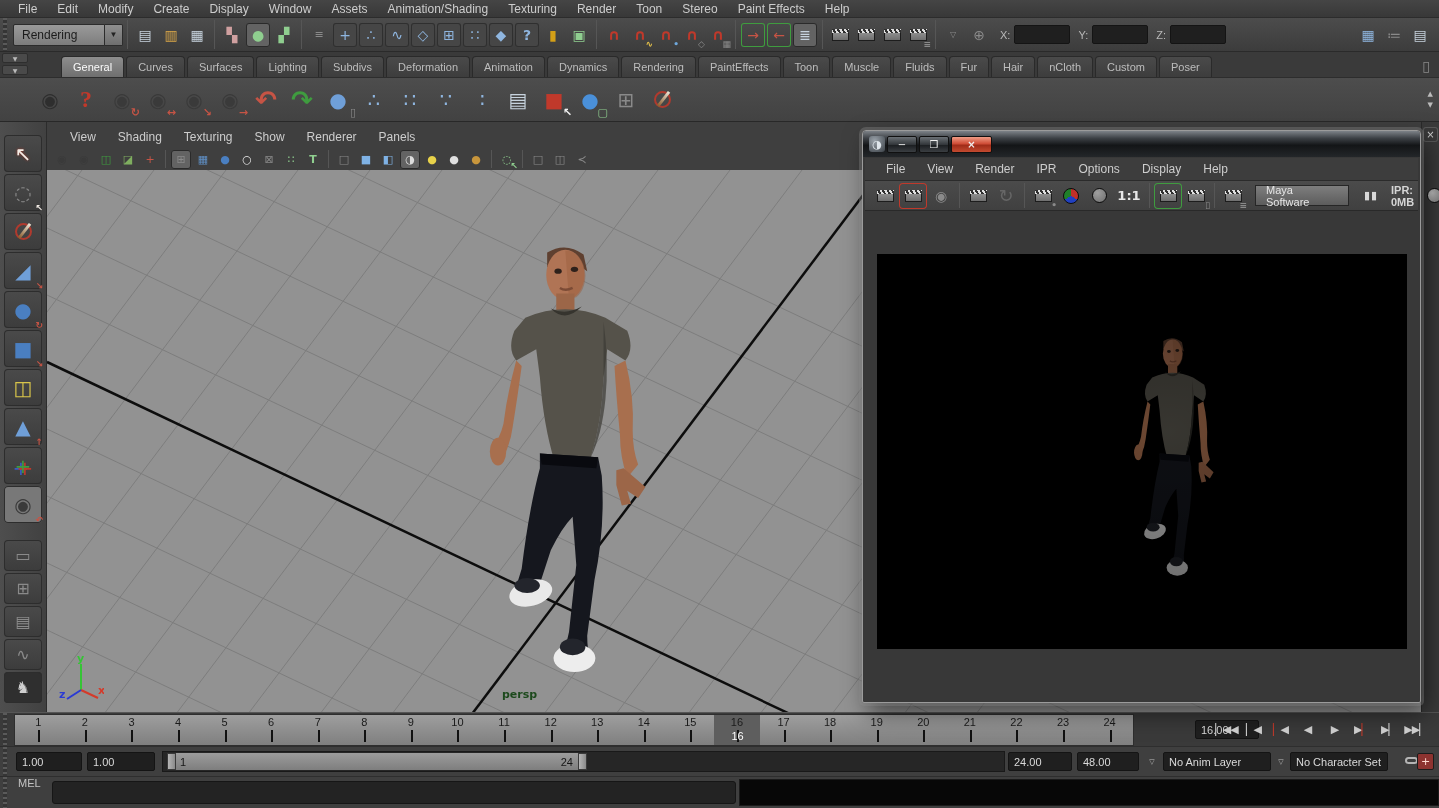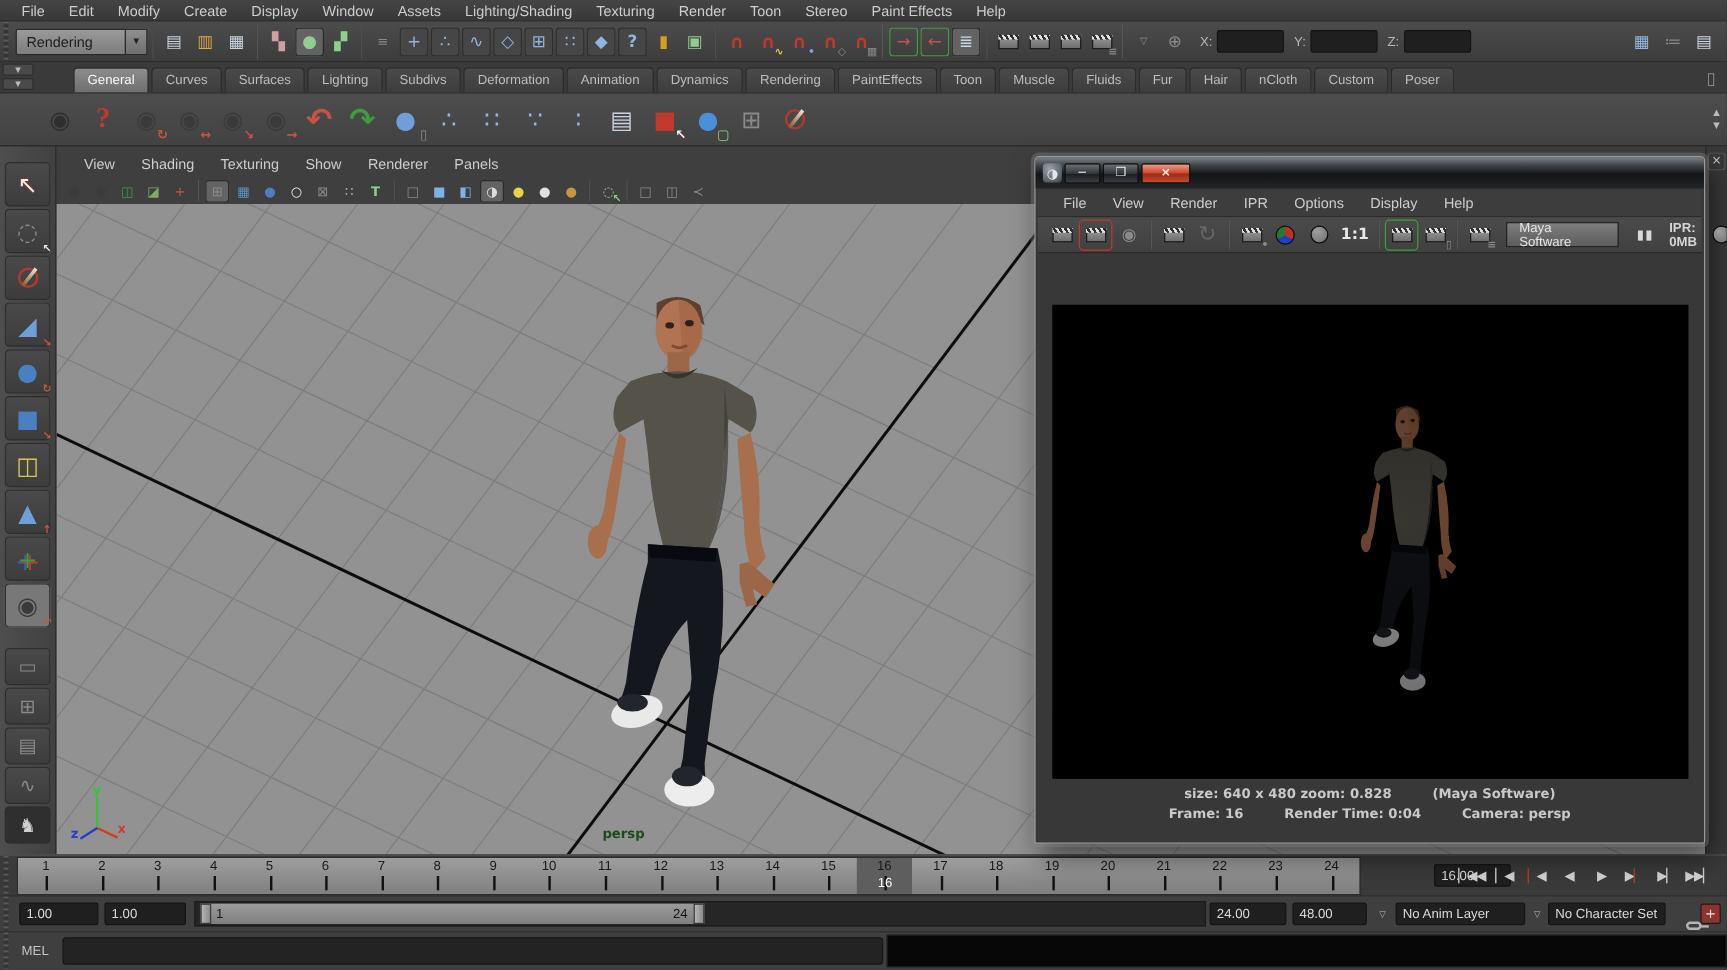--- a/index.html
+++ b/index.html
@@ -100,35 +100,35 @@
   #ruler .tl-num{position:absolute;left:0;right:0;top:1px;text-align:center;color:#1a1a1a;font-size:11px;}
   #ruler .tl-tick{position:absolute;left:50%;bottom:3px;width:2px;height:12px;background:#111;}
   #ruler > div:nth-of-type(16){background:#5e5e5e;}
   #curframe{position:absolute;left:714px;top:17px;width:47px;text-align:center;color:#fff;font-size:11px;}
   #timefield{position:absolute;left:1195px;top:7px;width:64px;}
   #playback{position:absolute;left:1213px;top:4px;display:flex;}
   .pb{width:27px;height:24px;display:flex;align-items:center;justify-content:center;color:#d2d2d2;
       font-family:"DejaVu Sans",sans-serif;font-size:11px;letter-spacing:-1px;}
   .pb .rb{color:#c0392b;font-weight:bold;}
   
-  #rangebar{top:746px;height:30px;background:#3f3f3f;display:flex;align-items:center;border-top:1px solid #2e2e2e;z-index:20;}
+  #rangebar{top:746px;height:30px;background:#3f3f3f;display:flex;border-top:1px solid #2e2e2e;z-index:20;}
   #rstrack{position:absolute;left:162px;top:4px;width:843px;height:21px;background:#262626;border:1px solid #191919;}
   #rsbar{position:absolute;left:4px;top:1px;width:420px;height:17px;background:linear-gradient(#9c9c9c,#7e7e7e);display:flex;align-items:center;}
   .rshandle{width:9px;height:17px;background:linear-gradient(90deg,#b5b5b5,#8a8a8a);border:1px solid #3a3a3a;}
   #rsbar .lab{color:#161616;font-size:11px;}
   #rsbar .lab.l{margin-left:4px;flex:1;}
   #rsbar .lab.r{margin-right:5px;}
   .ddbtn{width:16px;height:19px;display:flex;align-items:center;justify-content:center;color:#bbb;font-size:7px;
          font-family:"DejaVu Sans",sans-serif;}
   .keyic{width:13px;height:7px;border:2px solid #b5b5b5;border-radius:4px;position:relative;}
   .keyic::after{content:"";position:absolute;left:10px;top:1px;width:7px;height:2px;background:#b5b5b5;}
   #autokey{width:17px;height:17px;background:#8d3330;border:1px solid #1c1c1c;border-radius:2px;display:flex;
            align-items:center;justify-content:center;color:#ffd9d0;font-size:11px;font-family:"DejaVu Sans",sans-serif;}
   
-  #cmdline{top:776px;height:32px;background:#3f3f3f;display:flex;align-items:center;border-top:1px solid #2e2e2e;z-index:20;}
+  #cmdline{top:776px;height:32px;background:#3f3f3f;display:flex;align-items:flex-start;border-top:1px solid #2e2e2e;z-index:20;}
   #melinput{position:absolute;left:52px;top:4px;width:684px;height:23px;background:#232323;border:1px solid #161616;border-radius:3px;}
   #meloutput{position:absolute;left:739px;top:2px;width:700px;height:27px;background:#070707;border:1px solid #1b1b1b;}
   
   .brushic{width:17px;height:17px;border:2px solid #b03a2e;border-radius:50%;position:relative;}
   .brushic::after{content:"";position:absolute;left:6px;top:-3px;width:3px;height:18px;
                   background:linear-gradient(#ece6d8,#8a5a2a);transform:rotate(38deg);}
   .magnet{color:#c0392b;font-weight:bold;font-size:15px;}
   .gold{color:#d4a017;} .blue{color:#8fb6e0;} .green{color:#8fce8f;} .red{color:#c65445;} .dim{color:#8a8a8a;}
   .steel{color:#c7d3de;} .tan{color:#d9a648;} .mono{font-weight:bold;}
 </style>
@@ -139,21 +139,21 @@
 
   <div class="row" id="menubar">
 
   <span class="mi">File</span>
       <span class="mi">Edit</span>
       <span class="mi">Modify</span>
       <span class="mi">Create</span>
       <span class="mi">Display</span>
       <span class="mi">Window</span>
       <span class="mi">Assets</span>
-      <span class="mi">Lighting/Shading</span>
+      <span class="mi">Animation/Shading</span>
       <span class="mi">Texturing</span>
       <span class="mi">Render</span>
       <span class="mi">Toon</span>
       <span class="mi">Stereo</span>
       <span class="mi">Paint Effects</span>
       <span class="mi">Help</span>
     </div>
 
   <div class="row" id="statusline">
     <div class="grip"></div>
@@ -544,31 +544,20 @@
           <rect x="0" y="0" width="530" height="395" fill="url(#dimgrad)"></rect>
           <defs>
             <radialGradient id="dimgrad" cx="0.55" cy="0.45" r="0.75">
               <stop offset="0%" stop-color="#000" stop-opacity="0.25"></stop>
               <stop offset="70%" stop-color="#000" stop-opacity="0.55"></stop>
               <stop offset="100%" stop-color="#000" stop-opacity="0.75"></stop>
             </radialGradient>
           </defs>
         </svg>
       </div>
-      <div id="rvstatus">
-        <div class="l">
-          <span>size: 640 x 480 zoom: 0.828</span>
-          <span>(Maya Software)</span>
-        </div>
-        <div class="l">
-          <span>Frame: 16</span>
-          <span>Render Time: 0:04</span>
-          <span>Camera: persp</span>
-        </div>
-      </div>
     </div>
   </div>
 
   <div class="row" id="timeline">
     <div class="grip"></div>
     <div id="ruler">
 
     <div class="tl-cell">
           <span class="tl-num">1</span>
           <span class="tl-tick"></span>

